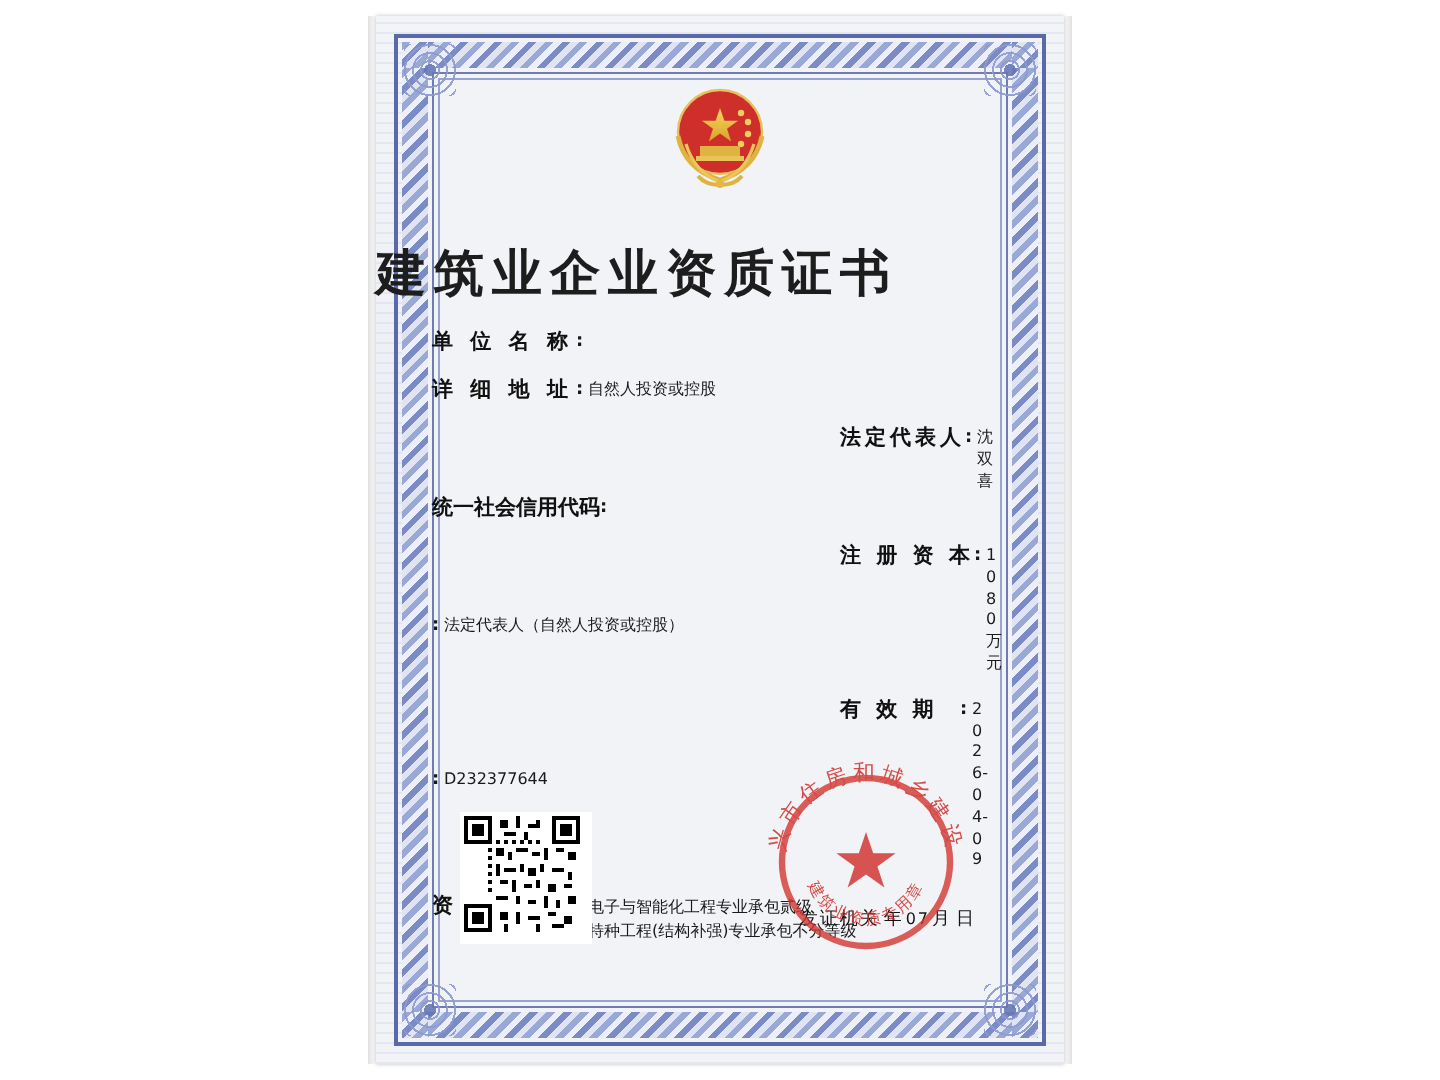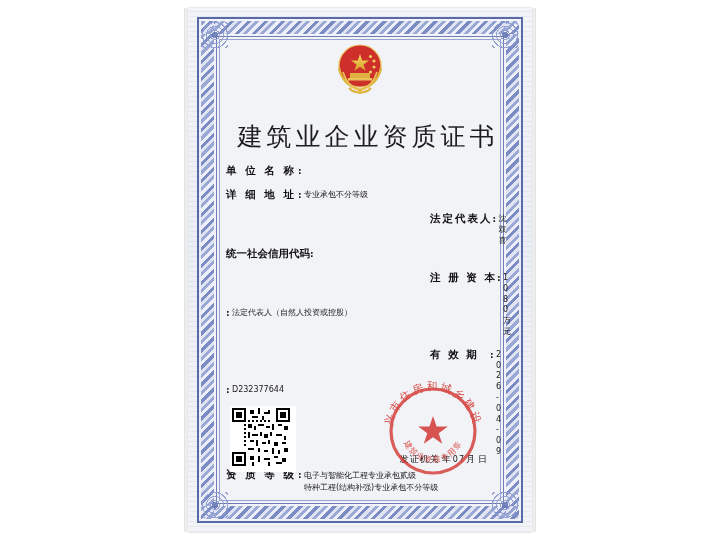--- a/index.html
+++ b/index.html
@@ -87,34 +87,33 @@
     left: 50%;
     transform: translateX(-50%);
     top: 34px;
     width: 62px;
     height: 60px;
   }
 
   
   .title {
     position: absolute;
-    left: 16px; right: 0;
+    left: 0; right: 0;
     top: 112px;
-    text-align: center;
     font-family: "DejaVu Sans", sans-serif;
     font-size: 25px;
-    font-weight: normal;
+    font-weight: bold;
     letter-spacing: 4px;
     color: #1d1d1d;
   }
 
   
   .fields {
     position: absolute;
-    left: 38px;
+    left: 28px;
     right: 36px;
     top: 156px;
   }
   .row {
     display: flex;
     align-items: flex-start;
     margin-bottom: 10px;
     font-size: 9px;
     color: #171717;
   }
@@ -261,21 +260,21 @@
     <div class="fields">
 
       <div class="row">
         <div class="label">单 位 名 称</div>
         <div class="colon">:</div>
       </div>
 
       <div class="row">
         <div class="label">详 细 地 址</div>
         <div class="colon">:</div>
-        <div class="value">专业承包不分等级</div>
+        <div class="value">自然人投资或控股</div>
       </div>
 
       <div class="row">
         <div class="row-split">
           <div class="half-a">
             <div class="label tight">统一社会信用代码</div>
             <div class="colon">:</div>
           </div>
           <div class="half-b">
             <div class="label-sm">法定代表人</div>

